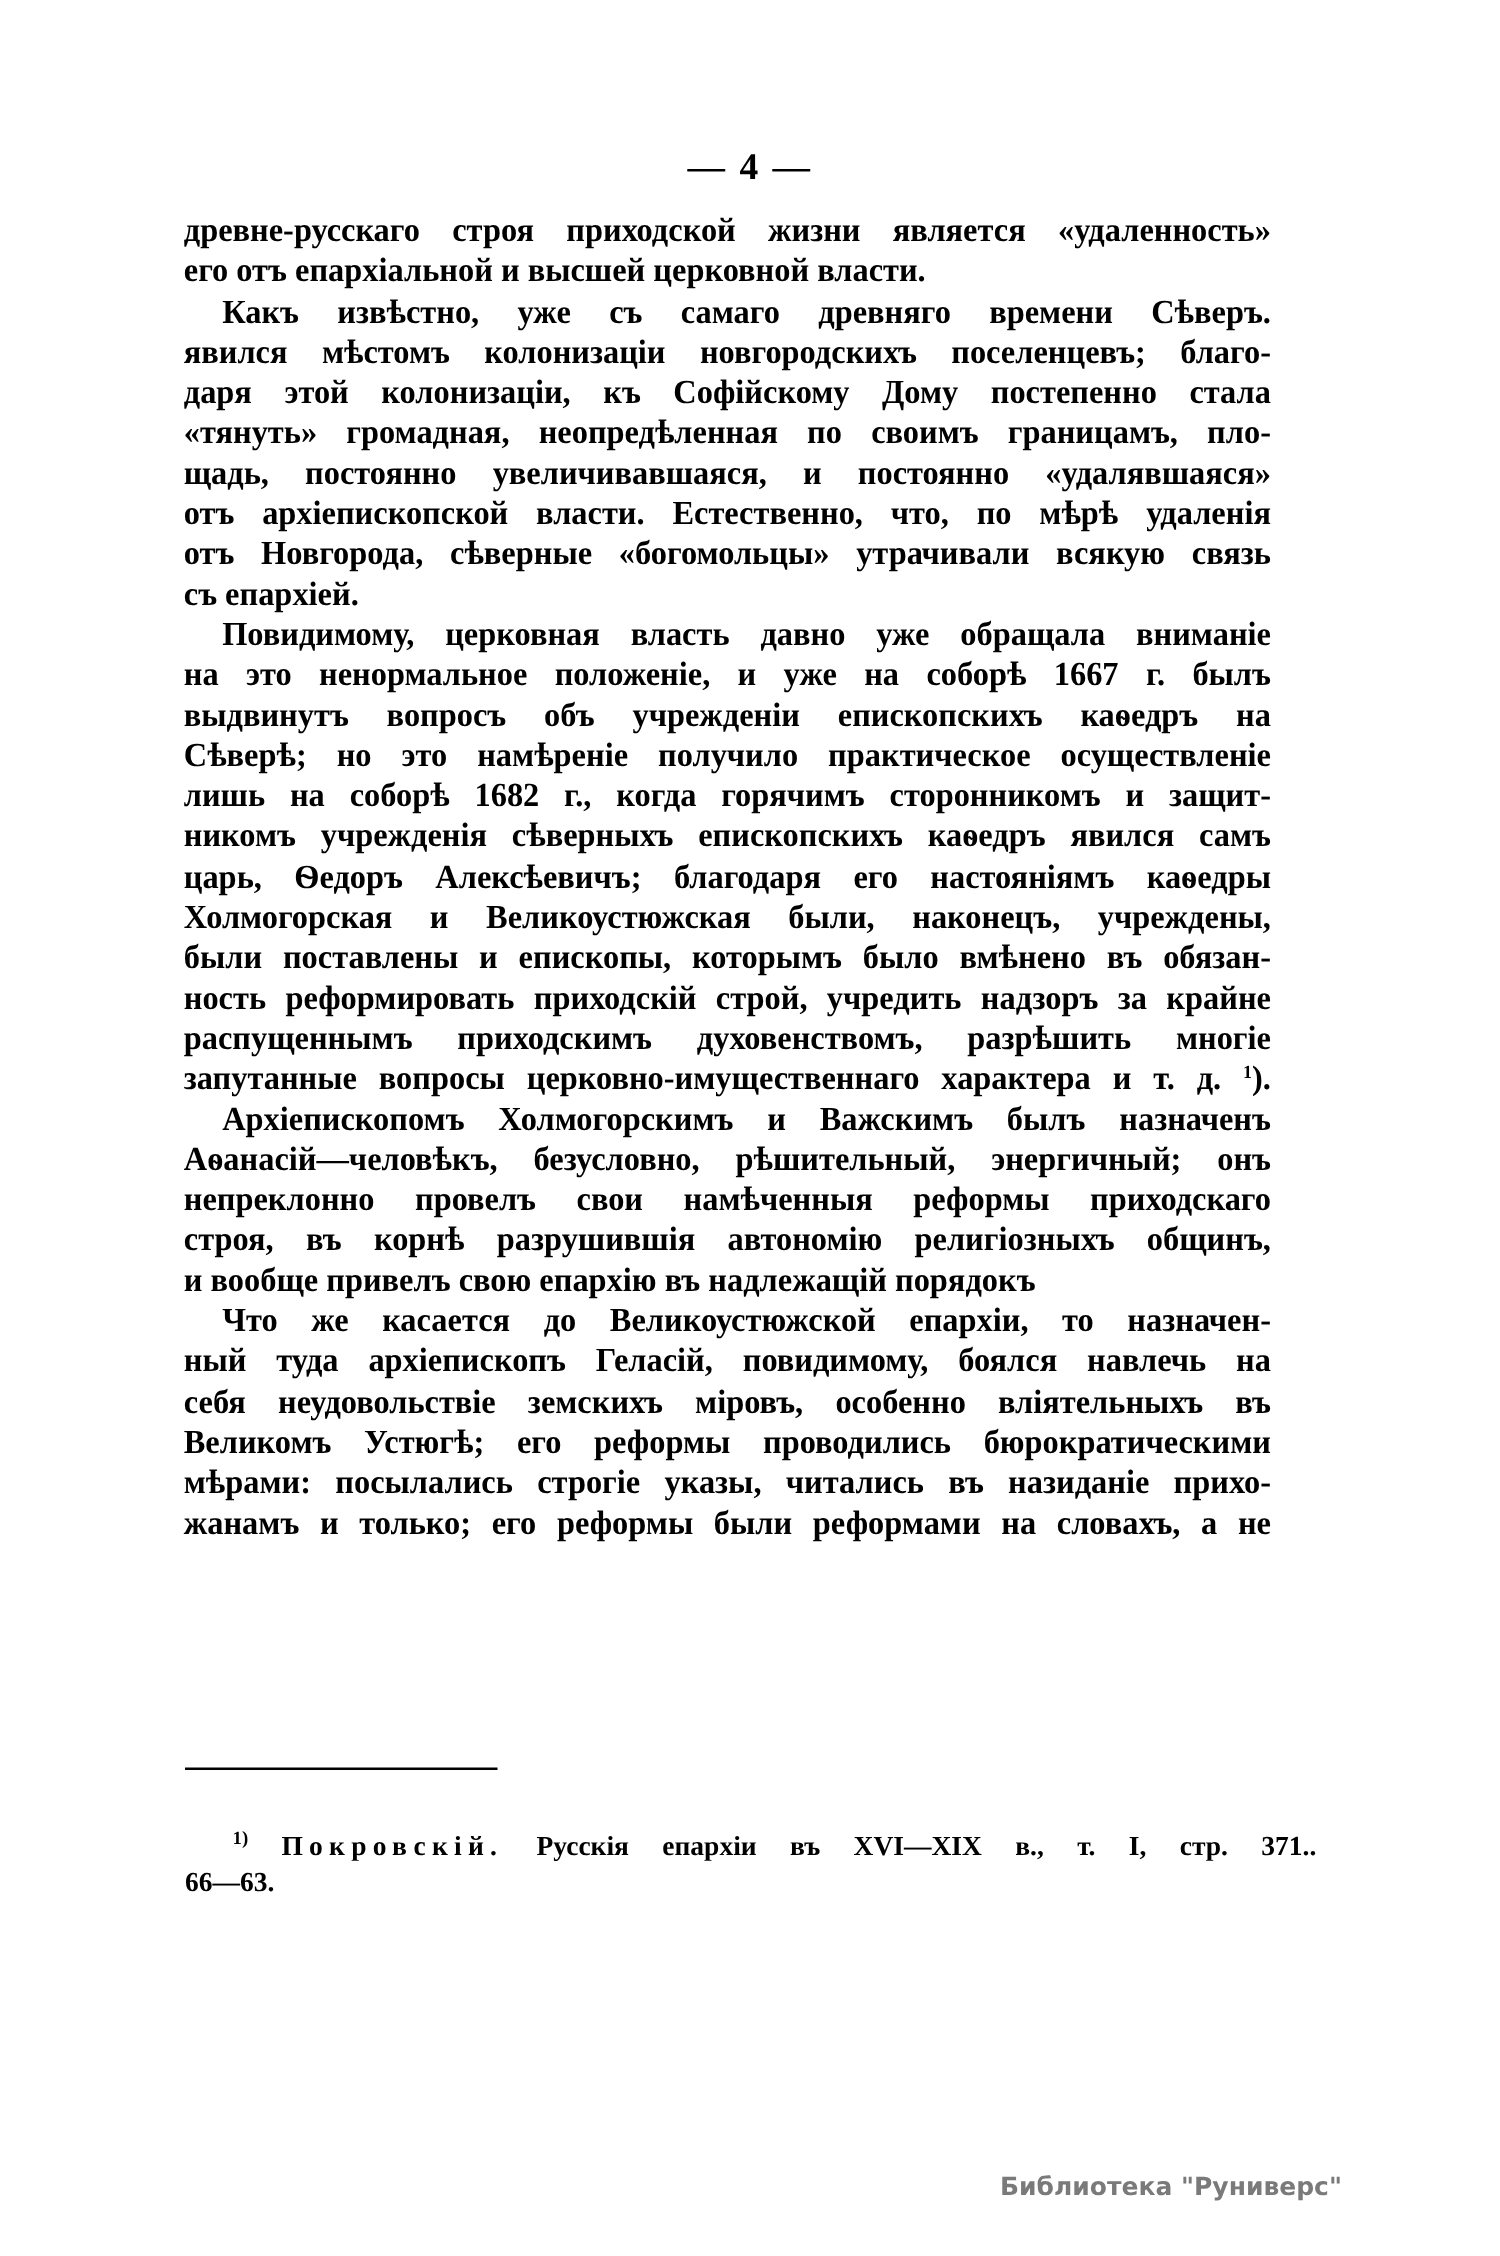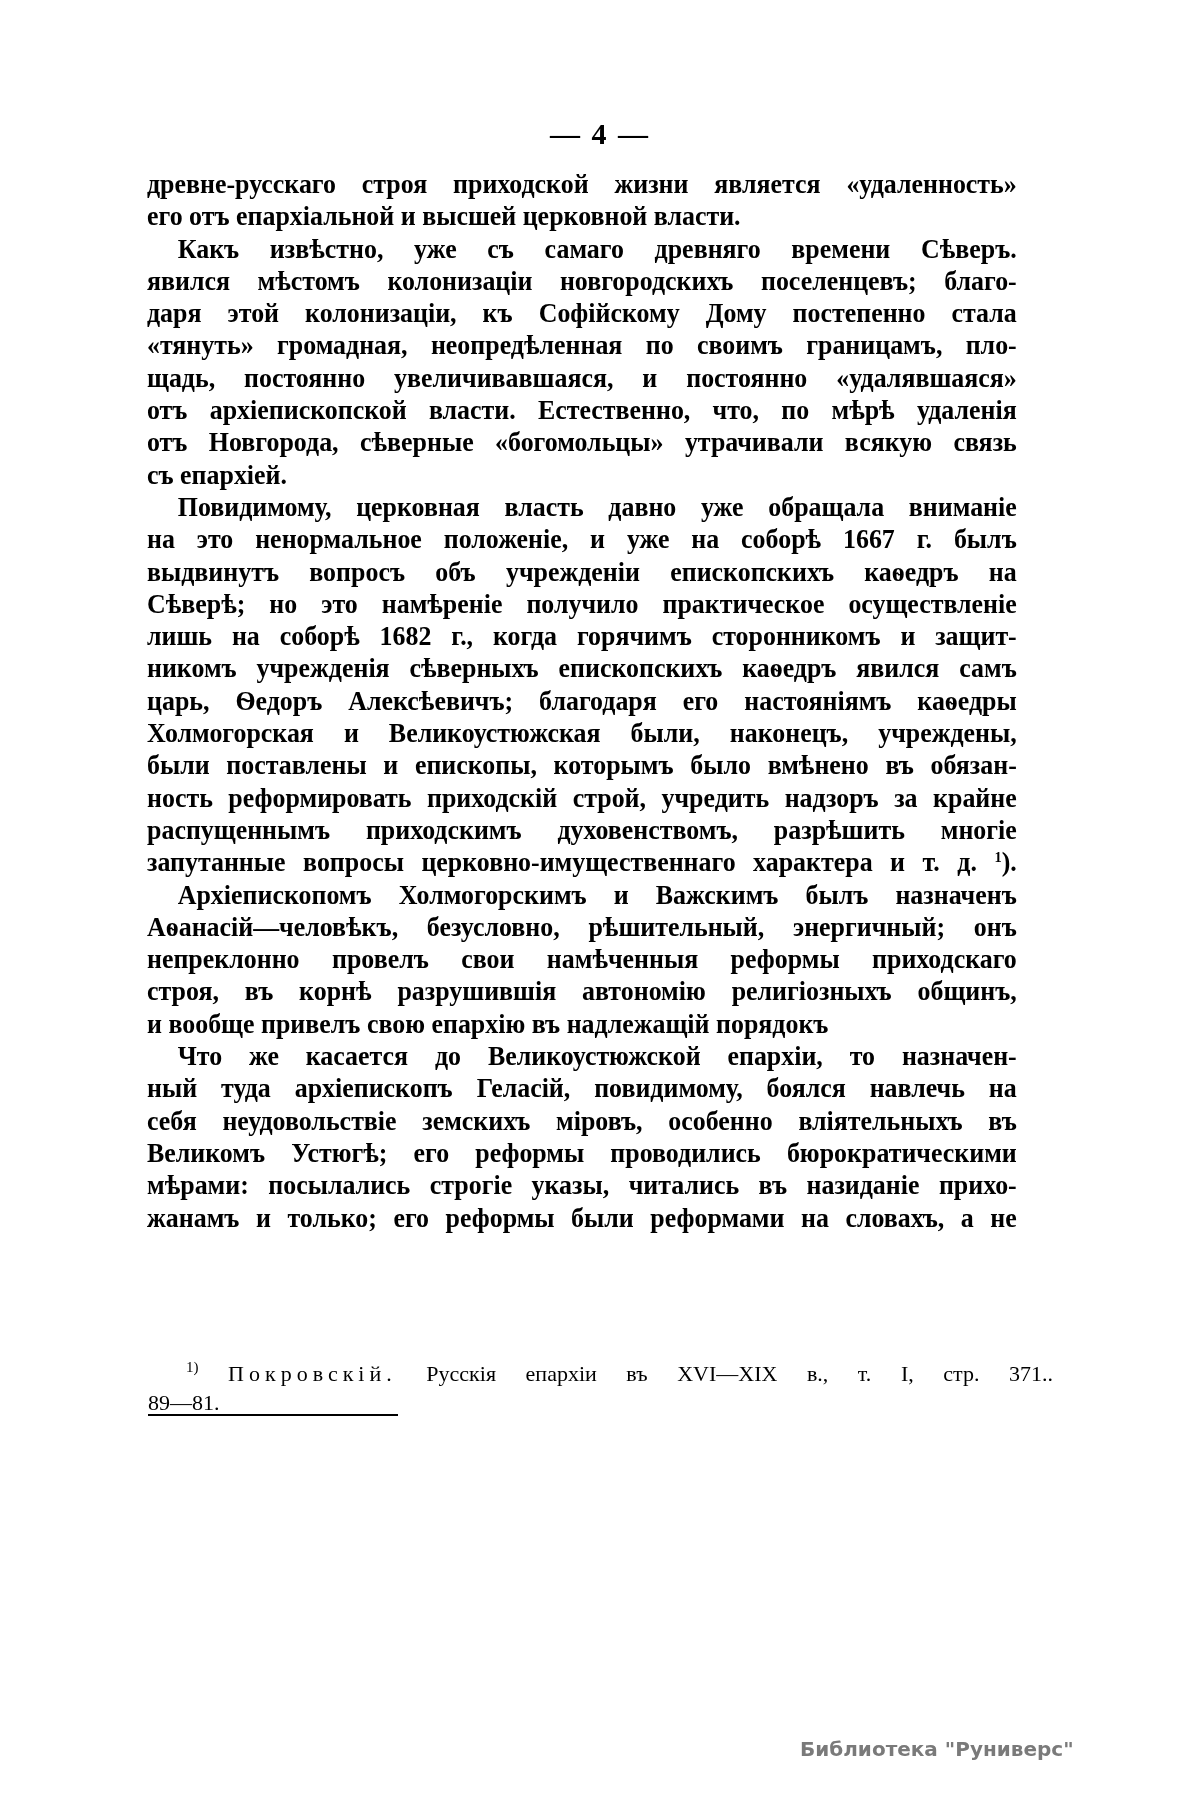--- a/index.html
+++ b/index.html
@@ -22,22 +22,22 @@
     display: block; text-align: justify; text-align-last: justify;
     white-space: nowrap; height: 32.3px; overflow: visible;
   }
   .body-text .ln.last { text-align-last: left; }
   .body-text .ln.indent { padding-left: 32px; }
   .footnote-rule {
     position: absolute; left: 148px; top: 1414px; width: 250px; height: 0;
     border-top: 2px solid #000;
   }
   .footnotes {
-    position: absolute; left: 148px; top: 1359px; width: 905px;
-    font-size: 22px; font-weight: normal; line-height: 29px;
+    position: absolute; left: 148px; top: 1462px; width: 905px;
+    font-size: 22px; font-weight: bold; line-height: 29px;
   }
   .footnotes .ln { display: block; white-space: nowrap; text-align: justify; text-align-last: justify; height: 29px; }
   .footnotes .ln.last { text-align-last: left; }
   .footnotes .ln.indent { padding-left: 38px; }
   .spaced { letter-spacing: 5px; }
   sup { font-size: 15px; vertical-align: 9px; line-height: 0; }
   .watermark {
     position: absolute; left: 800px; top: 1737px;
     font-family: "DejaVu Sans", sans-serif; font-size: 20px; font-weight: bold;
     color: #7a7a7a;
@@ -83,17 +83,17 @@
     <span class="ln">себя неудовольствіе земскихъ міровъ, особенно вліятельныхъ въ</span>
     <span class="ln">Великомъ Устюгѣ; его реформы проводились бюрократическими</span>
     <span class="ln">мѣрами: посылались строгіе указы, читались въ назиданіе прихо-</span>
     <span class="ln">жанамъ и только; его реформы были реформами на словахъ, а не</span>
   </div>
 
   <div class="footnote-rule"></div>
 
   <div class="footnotes">
     <span class="ln indent"><sup>1)</sup> <span class="spaced">Покровскій.</span> <span>Русскія епархіи въ XVI—XIX в., т. I, стр. 371..</span></span>
-    <span class="ln last">89—81.</span>
+    <span class="ln last">66—63.</span>
   </div>
 
   <div class="watermark">Библиотека "Руниверс"</div>
 </div>
 
 </body></html>

